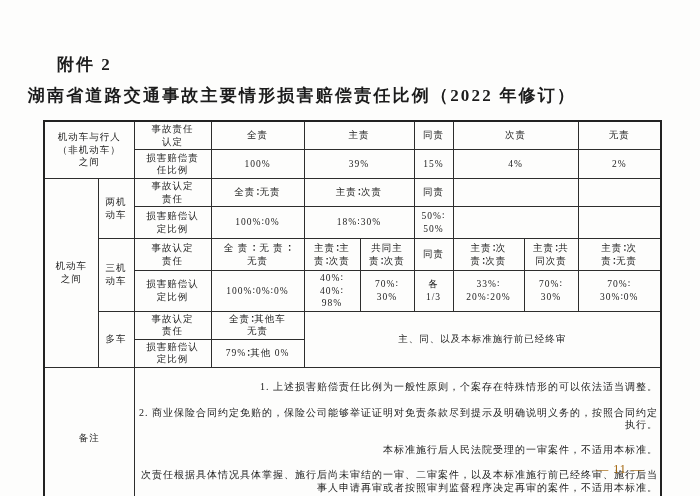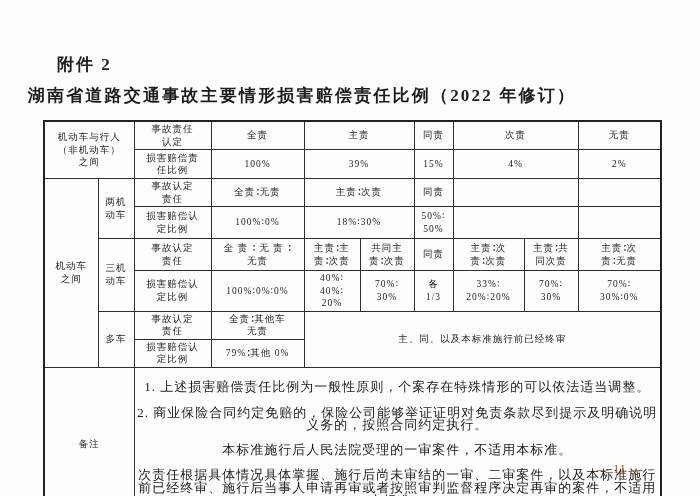--- a/index.html
+++ b/index.html
@@ -35,21 +35,21 @@
     white-space: pre-line;
     overflow: hidden;
   }
   td.lbl { letter-spacing: 2px; }
   td.leftalign { text-align: left; padding-left: 5px; }
   td.merged-note { text-align: left; padding-left: 14px; letter-spacing: 1.5px; }
   td.notes-cell {
     text-align: left; vertical-align: middle;
     padding: 3px 7px; letter-spacing: 0.6px;
   }
-  .note-line { font-size: 13px; line-height: 12.6px; }
+  .note-line { font-size: 10px; line-height: 12.6px; text-align: right; }
   .page-footer {
     position: absolute; left: 575px; top: 462px; width: 90px;
     text-align: center; font-size: 12px; letter-spacing: 1px; color: #a16207;
   }
 </style>
 </head>
 <body>
 
 <div class="attachment">附件 2</div>
 <div class="doc-title">湖南省道路交通事故主要情形损害赔偿责任比例（2022 年修订）</div>
@@ -130,21 +130,21 @@
 同次责</td>
       <td>主责∶次
 责∶无责</td>
     </tr>
     <tr style="height:31px">
       <td class="lbl">损害赔偿认
 定比例</td>
       <td>100%∶0%∶0%</td>
       <td>40%∶
 40%∶
-20%</td>
+98%</td>
       <td>70%∶
 30%</td>
       <td>各
 1/3</td>
       <td>33%∶
 20%∶20%</td>
       <td>70%∶
 30%</td>
       <td>70%∶
 30%∶0%</td>

